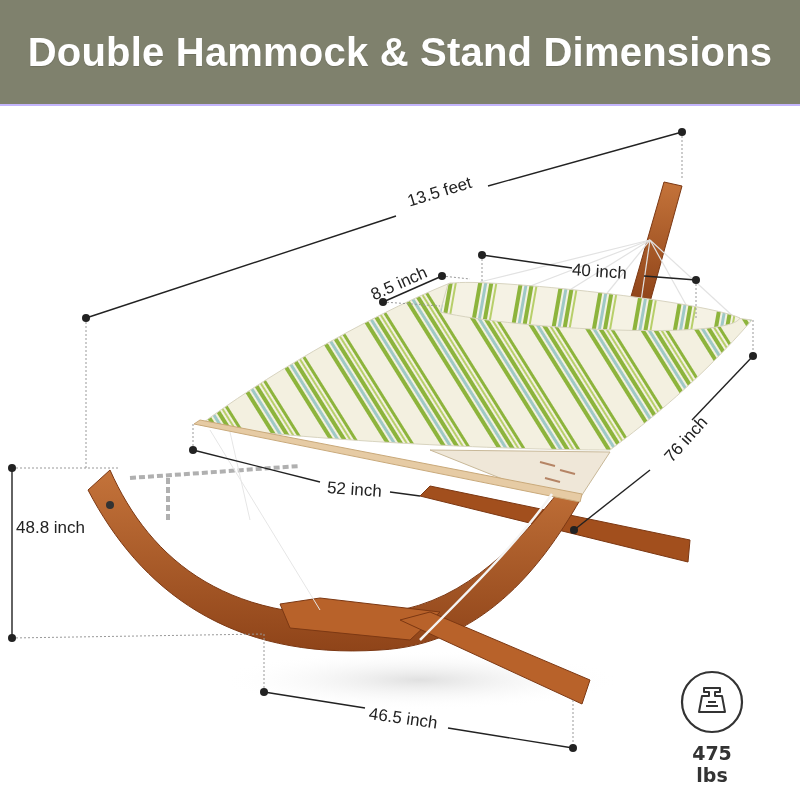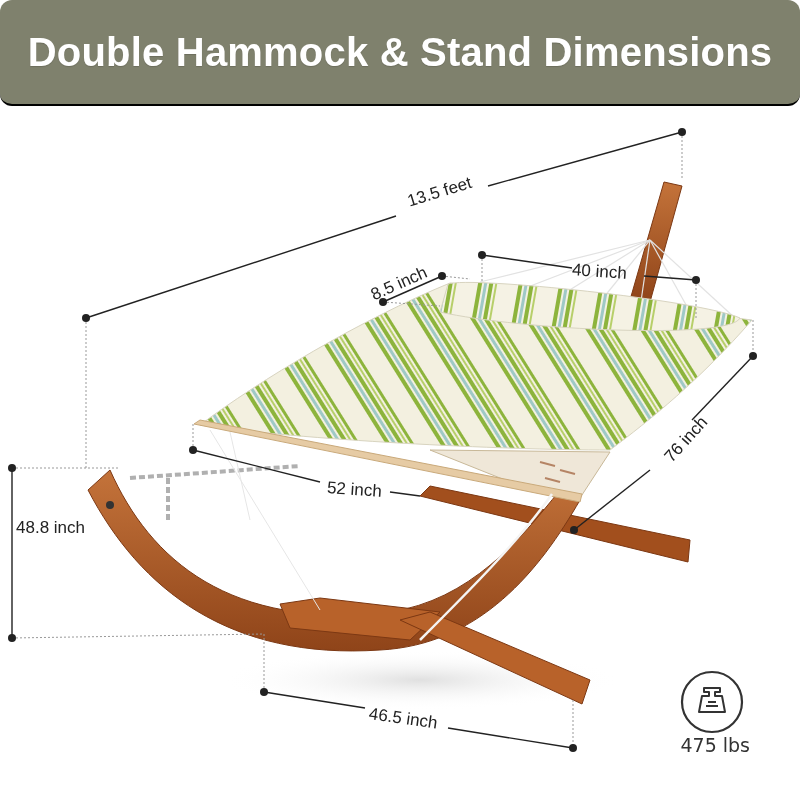--- a/index.html
+++ b/index.html
@@ -4,43 +4,42 @@
   <style>
     html, body { margin: 0; padding: 0; }
     body {
       width: 800px; height: 800px; overflow: hidden; position: relative;
       background: #ffffff;
       font-family: "Liberation Sans", "DejaVu Sans", sans-serif;
     }
     .header {
       position: absolute; left: 0; top: 0; width: 800px; height: 104px;
       background: #7f816d;
-      border-bottom: 2px solid #000000;
-      display: flex; align-items: center; justify-content: center; border-radius: 12px;
+      border-bottom: 2px solid #c4b5fd;
+      display: flex; align-items: center; justify-content: center;
     }
     .header-title {
       color: #ffffff; font-weight: bold; font-size: 40px; letter-spacing: 0.2px;
       font-family: "Liberation Sans", sans-serif;
       text-shadow: 0 1px 1px rgba(0,0,0,0.15);
     }
     .stage { position: absolute; left: 0; top: 106px; width: 800px; height: 694px; }
     svg.art { position: absolute; left: 0; top: 0; }
     .dim-label {
       position: absolute; color: #222; font-size: 17px; white-space: nowrap;
       font-family: "Liberation Sans", sans-serif; background: transparent;
       transform-origin: left center;
     }
     .capacity {
       position: absolute; left: 674px; top: 670px; width: 76px; text-align: center;
     }
     .capacity-icon { width: 64px; height: 64px; margin: 0 auto; display:block; }
     .capacity-label {
-      display: block; font-size: 19px; font-weight: normal; color: #333;
+      display: block; margin-top: 8px; font-size: 19px; font-weight: bold; color: #333;
       font-family: "DejaVu Sans", sans-serif;
-      text-align: right;
     }
   </style>
 </head>
 <body>
 
 <div class="header">
   <span class="header-title">Double Hammock &amp; Stand Dimensions</span>
 </div>
 
 <div class="stage">

